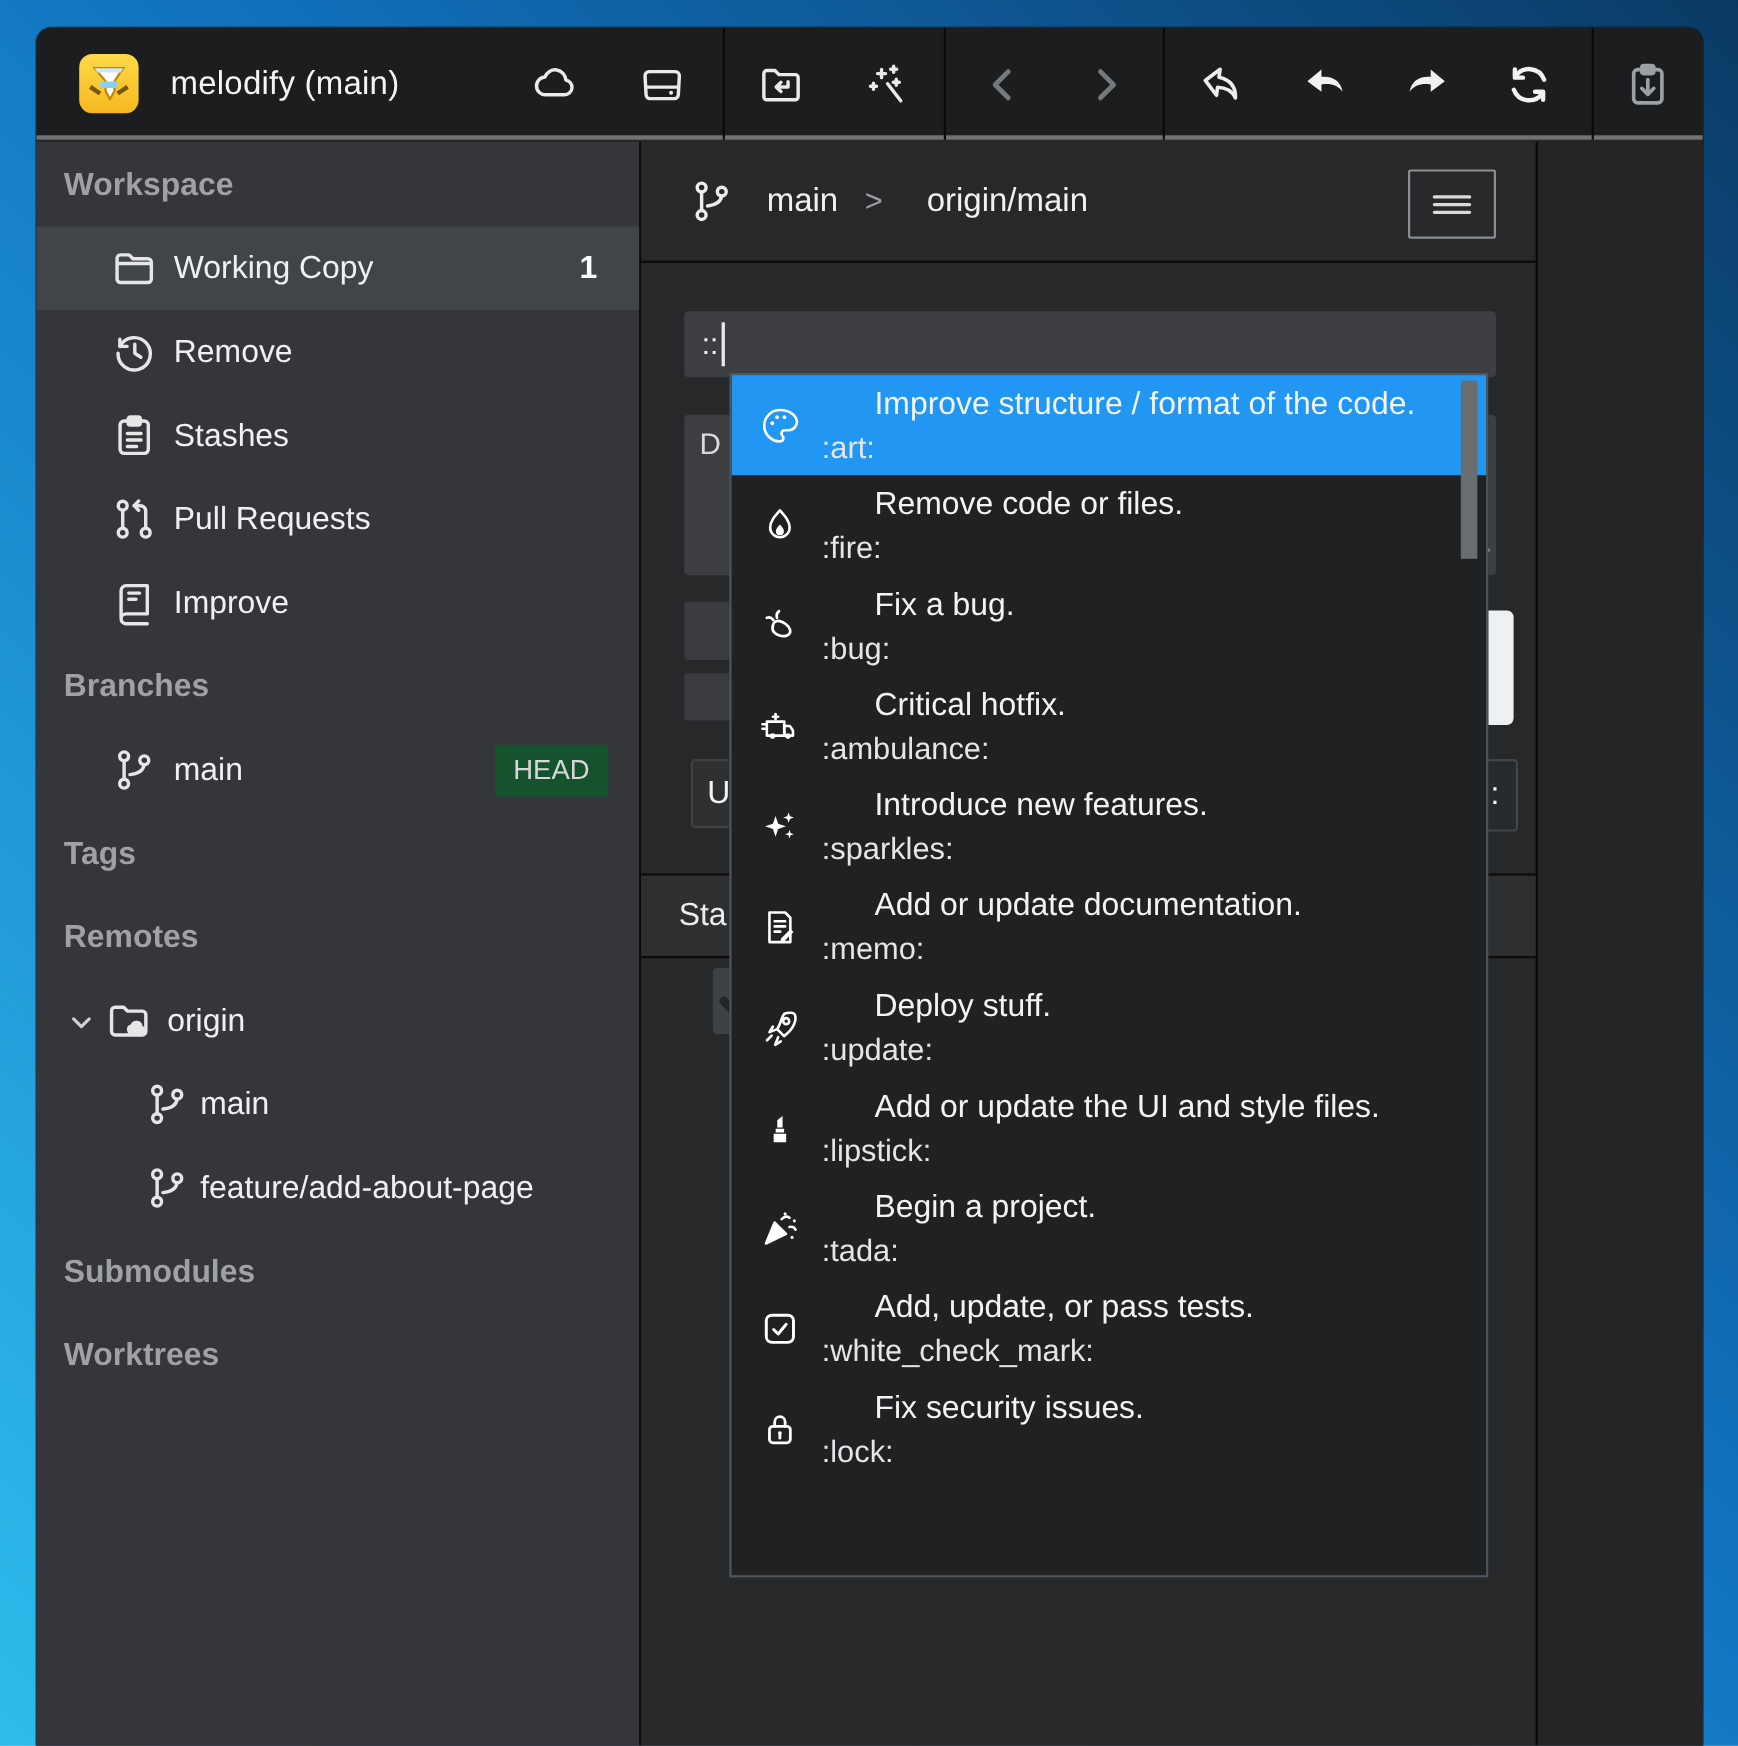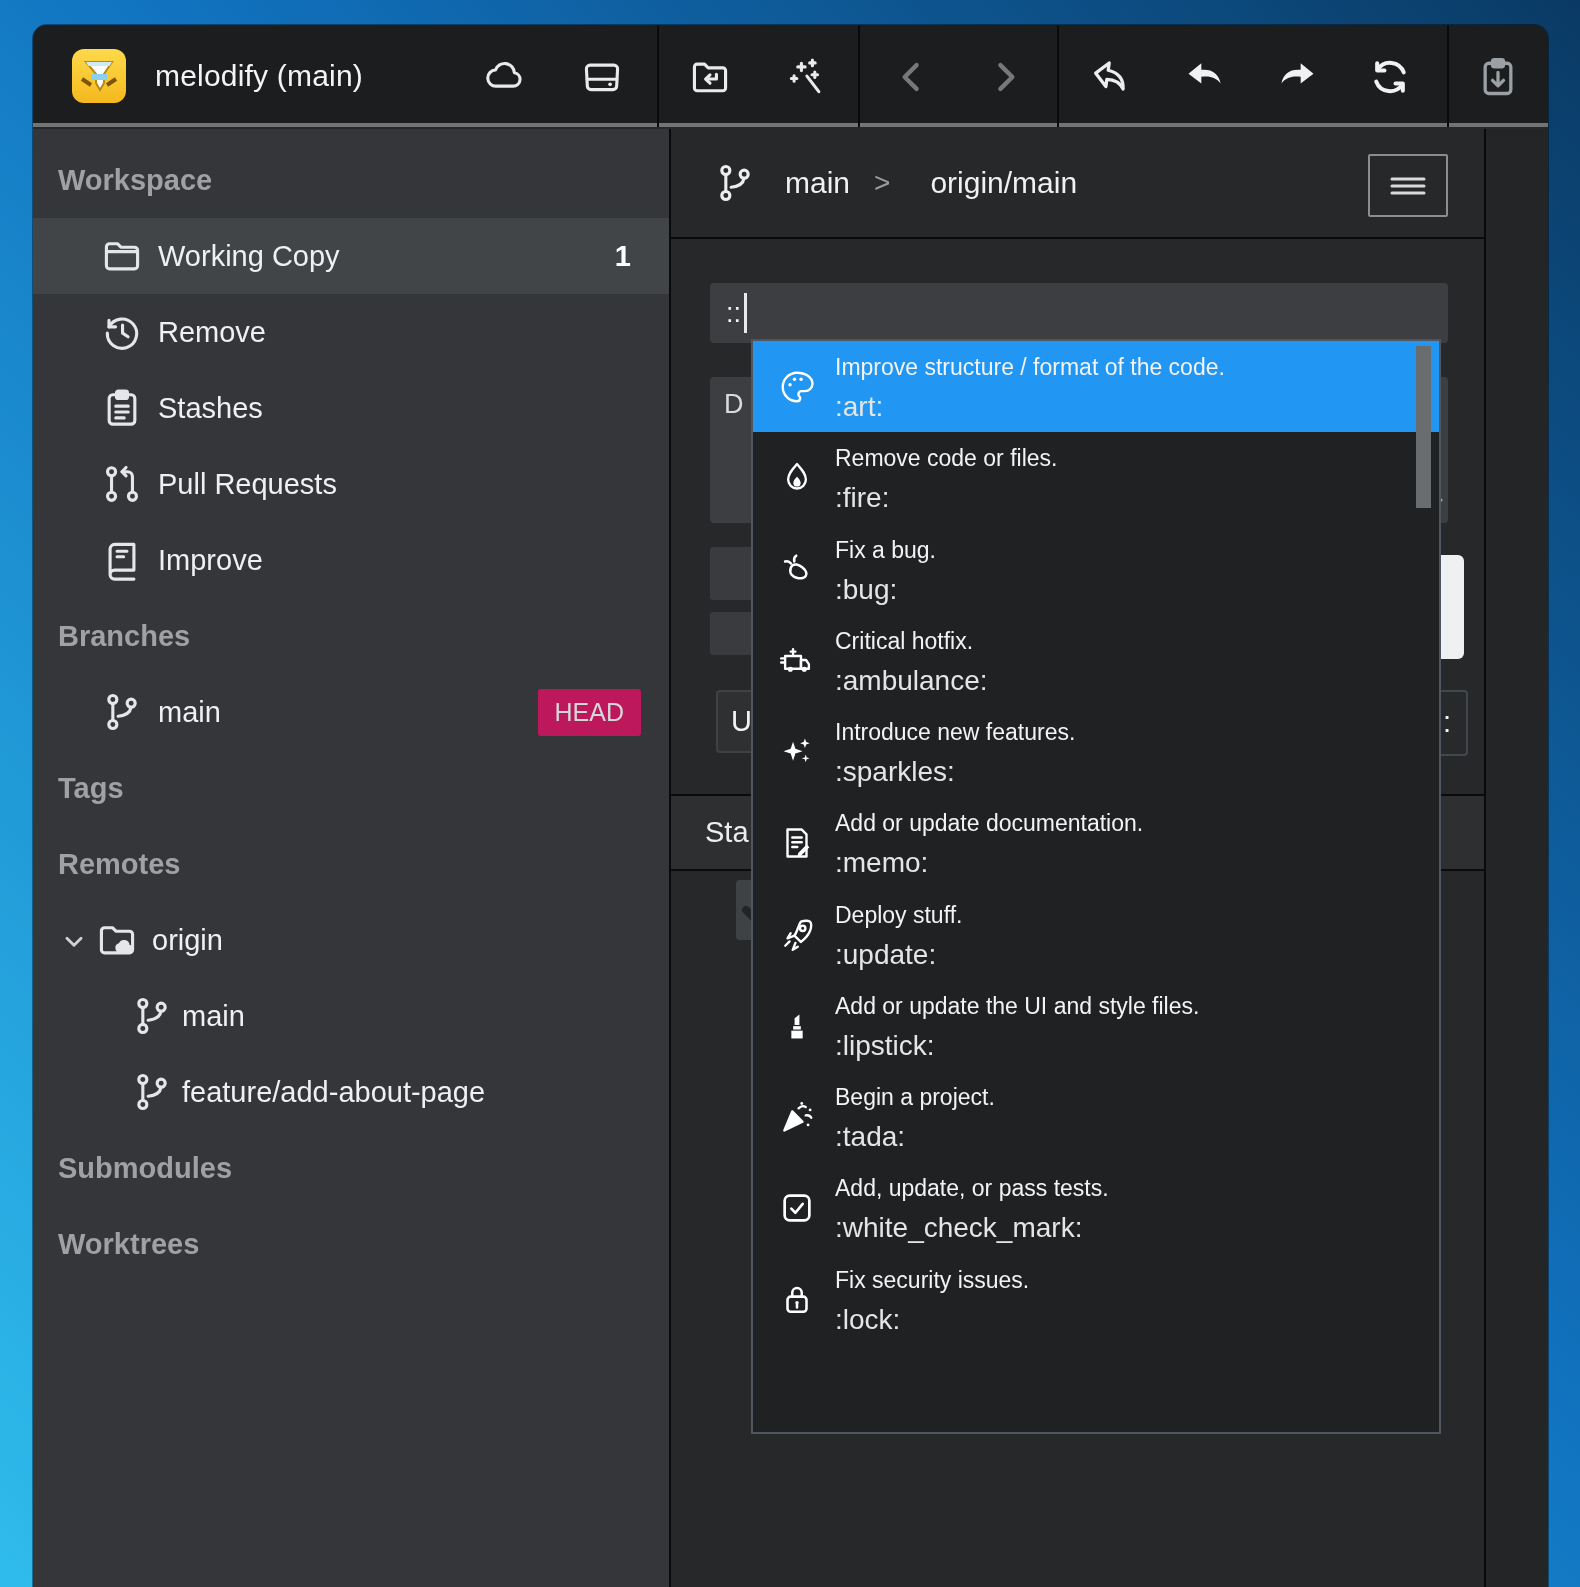--- a/index.html
+++ b/index.html
@@ -19,36 +19,36 @@
   .appicon {
     position:absolute; left:39px; top:24px; width:54px; height:54px; border-radius:12px;
     background:linear-gradient(180deg,#ffd94a,#f5b81e); overflow:hidden;
   }
   .apptitle { position:absolute; left:122px; top:0; height:102px; display:flex; align-items:center;
     font-size:30px; color:#f4f4f4; letter-spacing:.2px; }
   .tb-ic { position:absolute; top:29px; width:46px; height:46px; display:flex; align-items:center; justify-content:center; }
   .tb-div { position:absolute; top:0; width:2px; height:102px; background:#0a0a0a; }
   
   .content { position:absolute; top:104px; left:0; right:0; bottom:0; display:flex; }
-  .sidebar { width:638px; background:#343639; border-right:2px solid #0a0a0a; padding-top:13px; position:relative; flex:none; }
+  .sidebar { width:550px; background:#343639; border-right:2px solid #0a0a0a; padding-top:1px; position:relative; flex:none; }
   .main { width:815px; background:#27282a; border-right:2px solid #0a0a0a; position:relative; flex:none; }
   .rightpanel { flex:1; background:#232527; }
   
   .s-row { height:76px; position:relative; display:flex; align-items:center; }
   .s-header { padding-left:25px; font-size:29px; font-weight:bold; color:#9fa1a4; }
   .s-item { padding-left:125px; font-size:29px; color:#eff0f1; }
   .s-item.nested { padding-left:149px; }
   .s-item.remote { padding-left:119px; }
   .s-item .ic { position:absolute; left:67px; top:16px; width:44px; height:44px; }
   .s-item.nested .ic { left:97px; }
   .s-item.remote .ic { left:62px; }
   .s-item .chev { position:absolute; left:24px; top:22px; width:34px; height:34px; }
   .s-row.selected { background:#424548; }
   .count-badge { position:absolute; right:38px; font-size:29px; font-weight:bold; color:#fff; }
-  .head-badge { position:absolute; right:28px; background:#be185d; color:#d6d7d9;
+  .head-badge { position:absolute; right:28px; background:#14532d; color:#d6d7d9;
     font-size:25px; padding:9px 17px; border-radius:3px; }
   
   .branchbar { position:absolute; top:0; left:0; right:0; height:110px; border-bottom:2px solid #0a0a0a;
     display:flex; align-items:center; }
   .branchbar .ic { margin-left:42px; width:44px; height:44px; }
   .bc-txt { font-size:30px; color:#f0f1f2; margin-left:28px; }
   .bc-sep { font-size:28px; color:#9b9da0; margin:0 0 0 24px; }
   .bc-up { margin-left:40px; }
   .menu-btn { position:absolute; left:697px; top:25px; width:80px; height:63px;
     border:2px solid #8b8d90; border-radius:2px; background:transparent;
@@ -75,21 +75,21 @@
     display:flex; align-items:center; padding-left:34px; font-size:29px; color:#eceded; }
   .file-icon-box { position:absolute; left:65px; top:751px; width:62px; height:60px;
     background:#3f4245; border-radius:4px; }
   
   .popup { position:absolute; left:80px; top:210px; width:690px; height:1095px;
     background:#1f2123; border:2px solid #4f565e; overflow:hidden; z-index:5; }
   .p-item { height:91.25px; display:flex; align-items:center; padding-left:24px; cursor:pointer; }
   .p-item.selected { background:var(--accent,#2196f3); }
   .p-ic { width:40px; height:40px; flex:none; display:flex; align-items:center; justify-content:center; }
   .p-txt { margin-left:18px; }
-  .p-desc { font-size:23px; color:#f2f3f4; line-height:36px; }
+  .p-desc { font-size:29px; color:#f2f3f4; line-height:36px;margin-left:48px; }
   .p-code { font-size:28px; color:#e4e5e7; line-height:34px; margin-top:5px; }
   .p-thumb { position:absolute; right:8px; top:5px; width:15px; height:162px; background:#6a6d70; z-index:6; }
   svg { display:block; }
 </style>
 </head>
 <body>
 
 <div class="window">
 
   <div class="titlebar">

